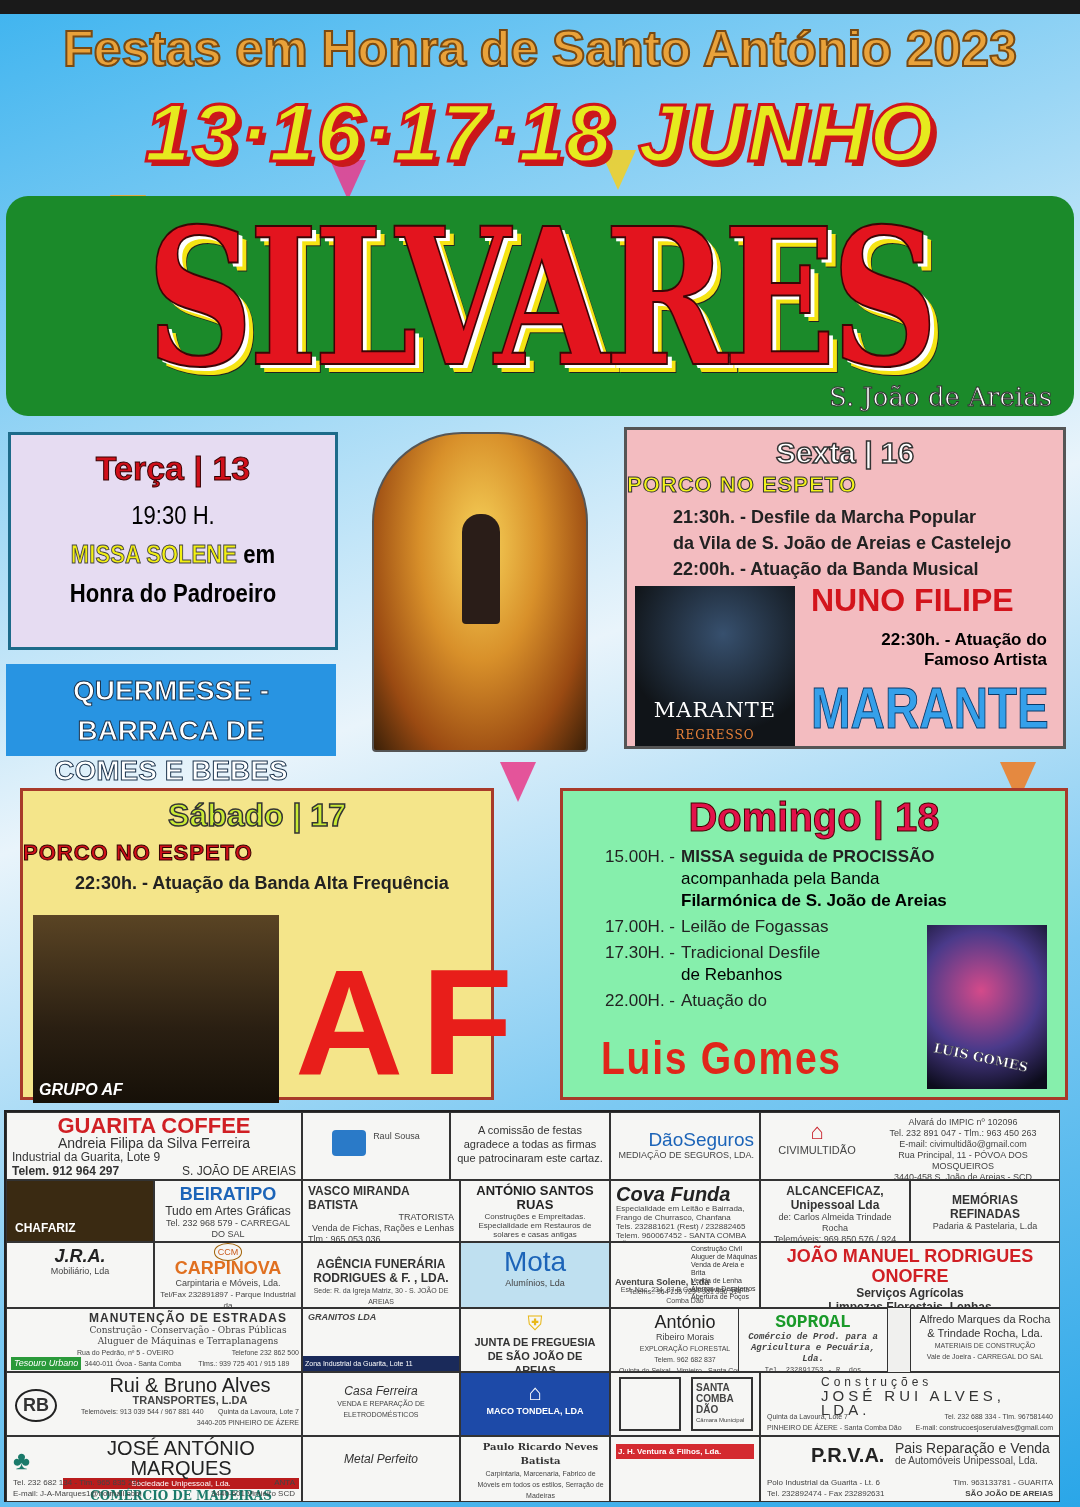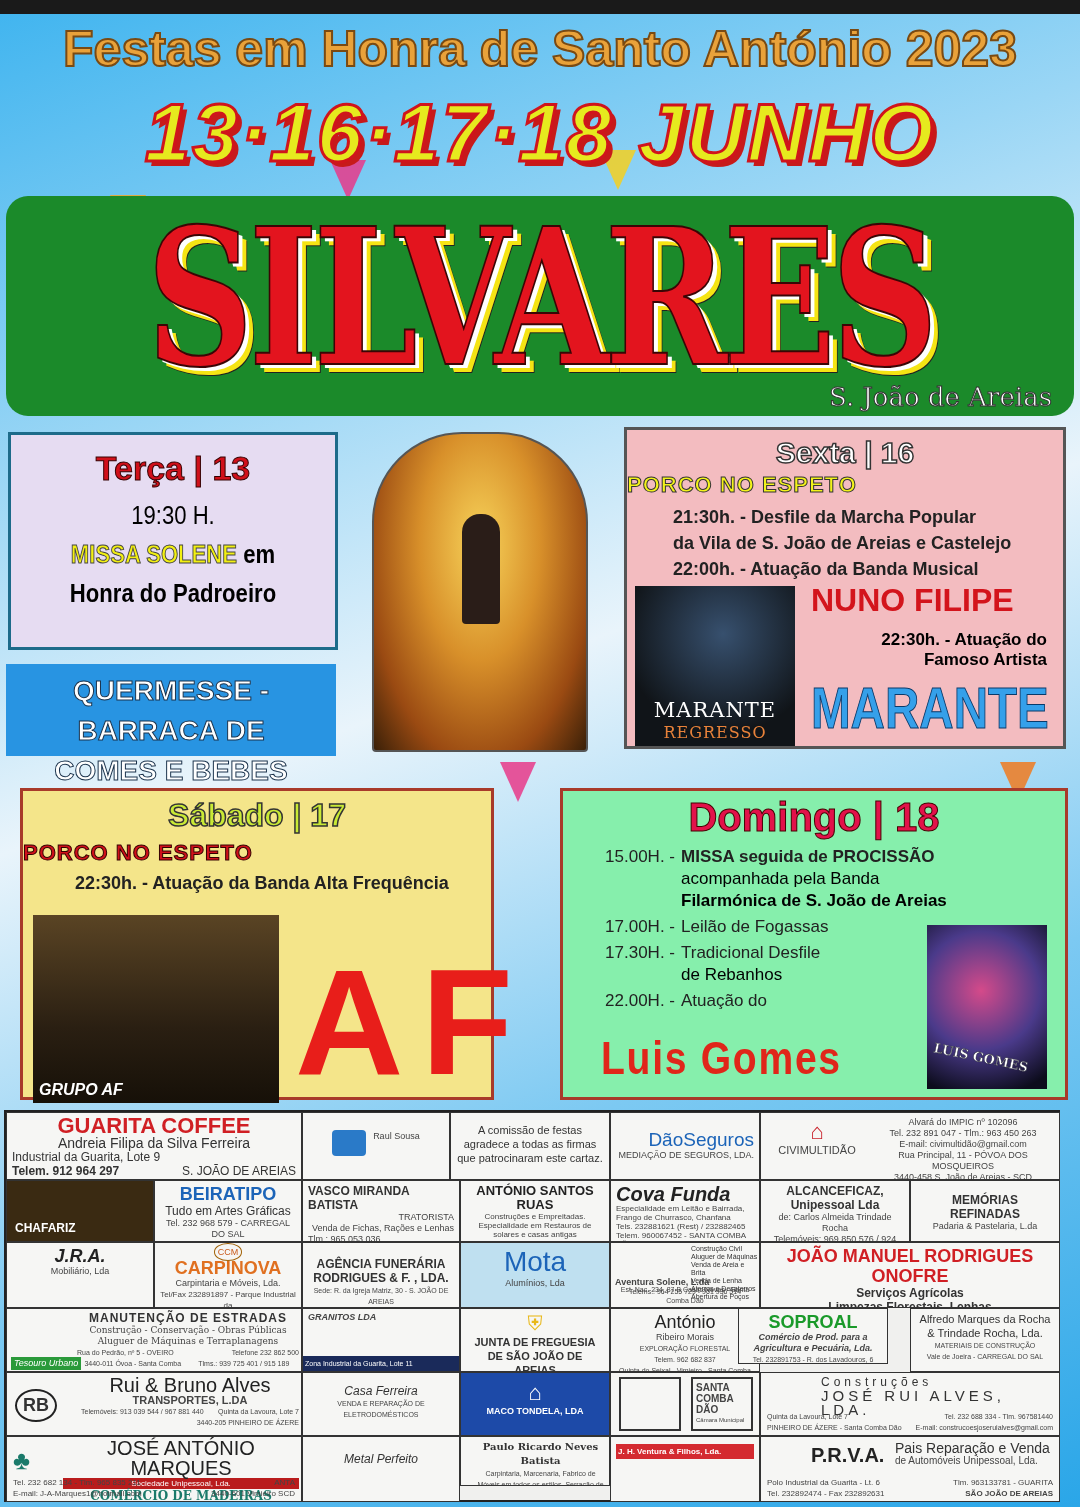--- a/index.html
+++ b/index.html
@@ -61,21 +61,21 @@
   .sexta { left:624px; top:427px; width:442px; height:322px; background:#f3bcc0; border-color:#555; }
   .sexta .day-title { text-align:center; color:#fff; -webkit-text-stroke:1.5px #333; font-size:30px; margin-top:6px; }
   .porco { text-align:left; font-weight:bold; font-size:22px; letter-spacing:1px; }
   .sexta .porco { color:#f3f31a; -webkit-text-stroke:1px #333; margin-top:2px; }
   .sched { font-weight:bold; font-size:18px; color:#222; line-height:26px; }
   .sexta .sched { padding-left:46px; margin-top:6px; }
   .marante-photo {
     position:absolute; left:8px; top:156px; width:160px; height:160px; background:radial-gradient(circle at 55% 30%, #37506e 0%, #101418 70%);
   }
   .marante-photo .n1 { position:absolute; left:0; bottom:24px; width:100%; text-align:center; color:#fff; font-family:"DejaVu Serif", serif; font-size:21px; letter-spacing:1px; }
-  .marante-photo .n2 { position:absolute; left:0; bottom:4px; width:100%; text-align:center; color:#e8823a; font-family:"DejaVu Serif", serif; font-size:16px; letter-spacing:1px; }
+  .marante-photo .n2 { position:absolute; left:0; bottom:4px; width:100%; text-align:center; color:#e8823a; font-family:"DejaVu Serif", serif; font-size:12px; letter-spacing:1px; }
   .nuno { position:absolute; left:184px; top:152px; font-size:32px; font-weight:bold; color:#d3141c; }
   .sexta .act2 { position:absolute; left:200px; top:200px; width:220px; text-align:right; font-weight:bold; font-size:17px; line-height:20px; }
   .marante-big { position:absolute; left:184px; top:244px; font-size:58px; font-weight:bold; color:#35a0ea; -webkit-text-stroke:1px #0a3a6a; transform:scaleX(.82); transform-origin:left; }
   
   .sabado { left:20px; top:788px; width:474px; height:312px; background:#f4e58a; border-color:#a83a2a; }
   .sabado .day-title { text-align:center; color:#c9ea35; -webkit-text-stroke:1.5px #333; font-size:32px; margin-top:6px; }
   .sabado .porco { color:#d0101a; -webkit-text-stroke:1px #300; margin-top:6px; }
   .sabado .sched { padding-left:52px; margin-top:4px; }
   .band-photo { position:absolute; left:10px; top:124px; width:246px; height:188px; background:linear-gradient(180deg, #5a4424 0%, #2a1f12 60%, #161008 100%); }
   .band-photo .lbl { position:absolute; left:6px; bottom:4px; color:#fff; font-style:italic; font-weight:bold; font-size:16px; }
@@ -316,21 +316,21 @@
     <div style="font-size:20px;color:#e8b81a;">⛨</div>
     <div class="md dark" style="font-weight:bold;font-size:11px;">JUNTA DE FREGUESIA DE SÃO JOÃO DE AREIAS</div>
   </div>
   <div class="sp c" style="left:604px;top:196px;width:150px;height:64px;">
     <div class="nm dark" style="font-weight:normal;">António</div>
     <div class="sm green">Ribeiro Morais</div>
     <div class="sm" style="font-size:7px;">EXPLORAÇÃO FLORESTAL</div>
     <div class="sm" style="font-size:7px;">Telem. 962 682 837</div>
     <div class="sm" style="font-size:7px;">Quinta do Seixal - Vimieiro - Santa Comba Dão</div>
   </div>
-  <div class="sp c" style="left:732px;top:196px;width:150px;height:56px;">
+  <div class="sp c" style="left:732px;top:196px;width:150px;height:64px;font-family:Liberation Mono, monospace;">
     <div class="nm green">SOPROAL</div>
     <div class="sm dark" style="font-style:italic;font-weight:bold;">Comércio de Prod. para a</div>
     <div class="sm dark" style="font-style:italic;font-weight:bold;">Agricultura e Pecuária, Lda.</div>
     <div class="sm" style="font-size:7px;">Tel. 232891753 - R. dos Lavadouros, 6</div>
     <div class="sm" style="font-size:7px;font-weight:bold;">PINHEIRO DE ÁZERE - S. C. DÃO</div>
   </div>
   <div class="sp c" style="left:904px;top:196px;width:150px;height:64px;">
     <div class="md blue" style="font-size:11px;">Alfredo Marques da Rocha &amp; Trindade Rocha, Lda.</div>
     <div class="sm red" style="font-size:7px;">MATERIAIS DE CONSTRUÇÃO</div>
     <div class="sm" style="font-size:7px;">Vale de Joeira - CARREGAL DO SAL</div>
@@ -390,21 +390,21 @@
       <div>E-mail: J-A-Marques1@hotmail.com</div>
     </div>
     <div class="sm" style="position:absolute;right:6px;bottom:2px;font-size:8px;text-align:right;">
       <div>ANTA</div>
       <div>3440-601 Vimieiro SCD</div>
     </div>
   </div>
   <div class="sp c" style="left:296px;top:324px;width:158px;height:66px;">
     <div class="md dark" style="font-style:italic;margin-top:12px;">Metal Perfeito</div>
   </div>
-  <div class="sp c" style="left:454px;top:324px;width:150px;height:50px;padding-left:16px;">
+  <div class="sp c" style="left:454px;top:324px;width:150px;height:66px;padding-left:16px;">
     <div class="md red" style="font-family:'DejaVu Serif',serif;font-weight:bold;font-size:10px;">Paulo Ricardo Neves Batista</div>
     <div class="sm" style="font-size:7px;">Carpintaria, Marcenaria, Fabrico de Móveis em todos os estilos, Serração de Madeiras</div>
     <div class="sm" style="font-size:7px;">Estrada Principal, 4 - 3440-453 CANCELA - Santa Comba Dão</div>
   </div>
   <div class="sp" style="left:604px;top:324px;width:150px;height:66px;">
     <div class="sm" style="background:#d42a30;color:#fff;font-weight:bold;padding:2px;margin-top:4px;font-size:8px;">J. H. Ventura &amp; Filhos, Lda.</div>
   </div>
   <div class="sp" style="left:754px;top:324px;width:300px;height:66px;">
     <div class="nm dark" style="position:absolute;left:50px;top:8px;font-size:20px;">P.R.V.A.</div>
     <div style="position:absolute;left:134px;top:4px;">

